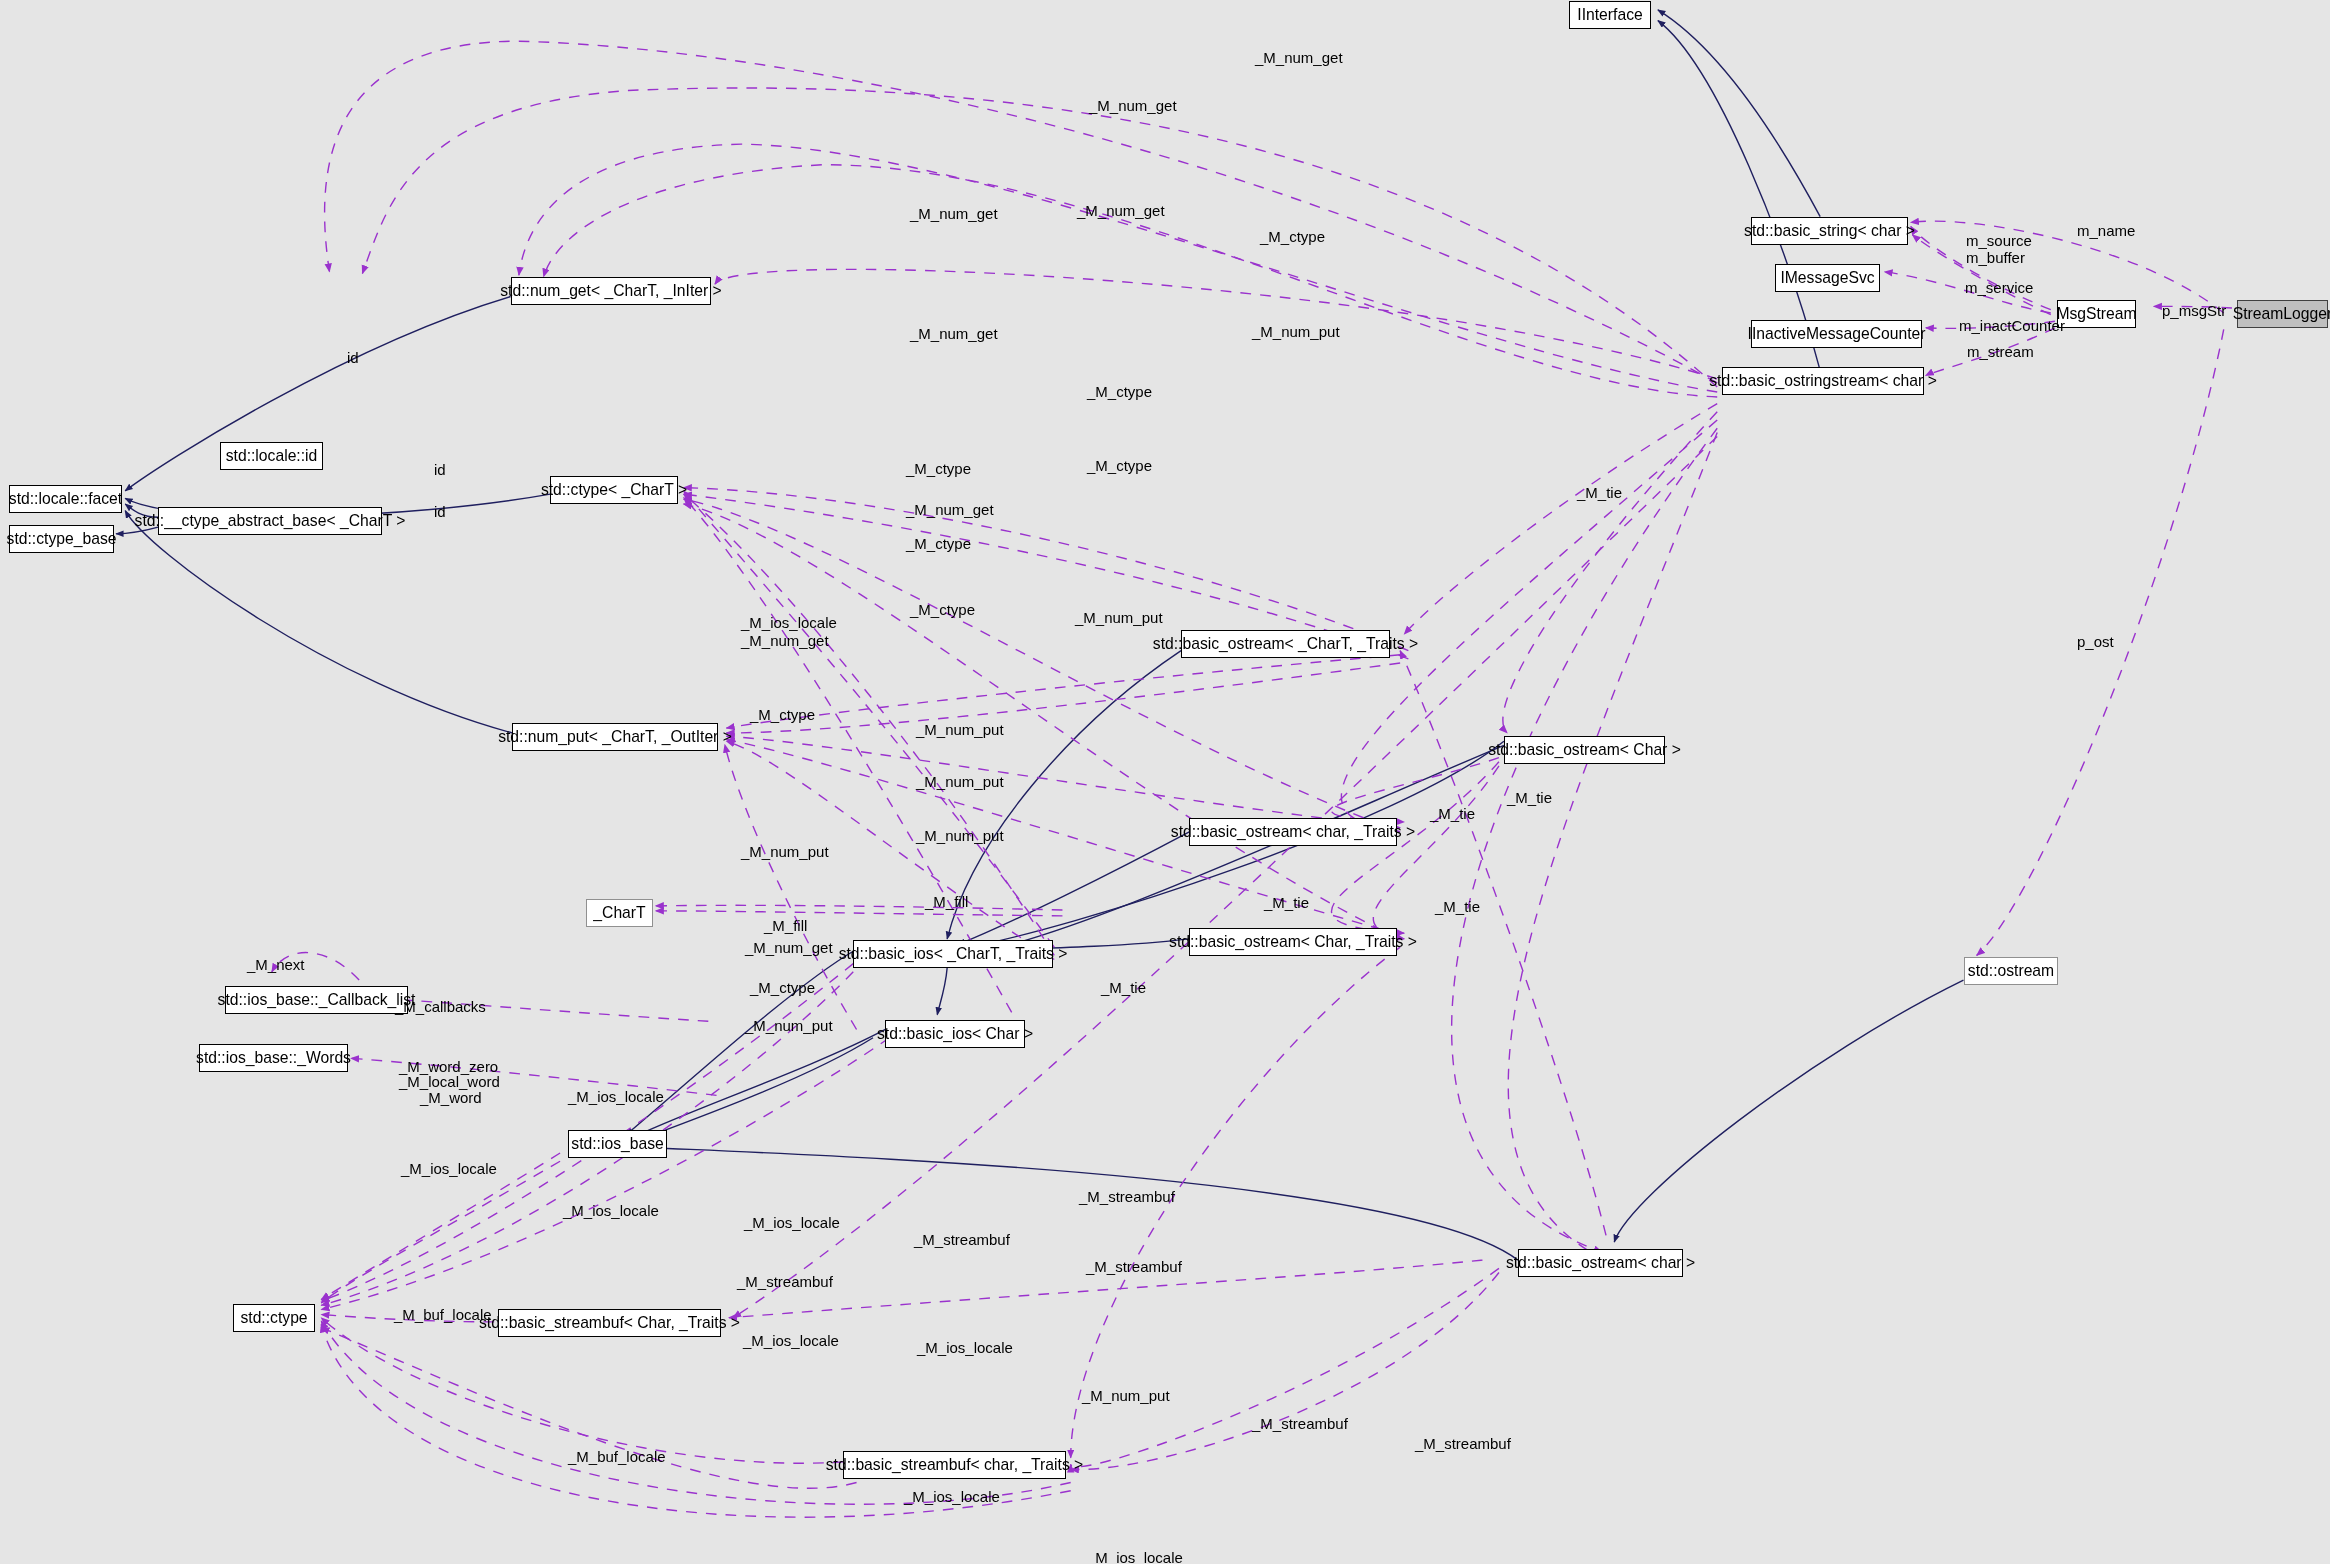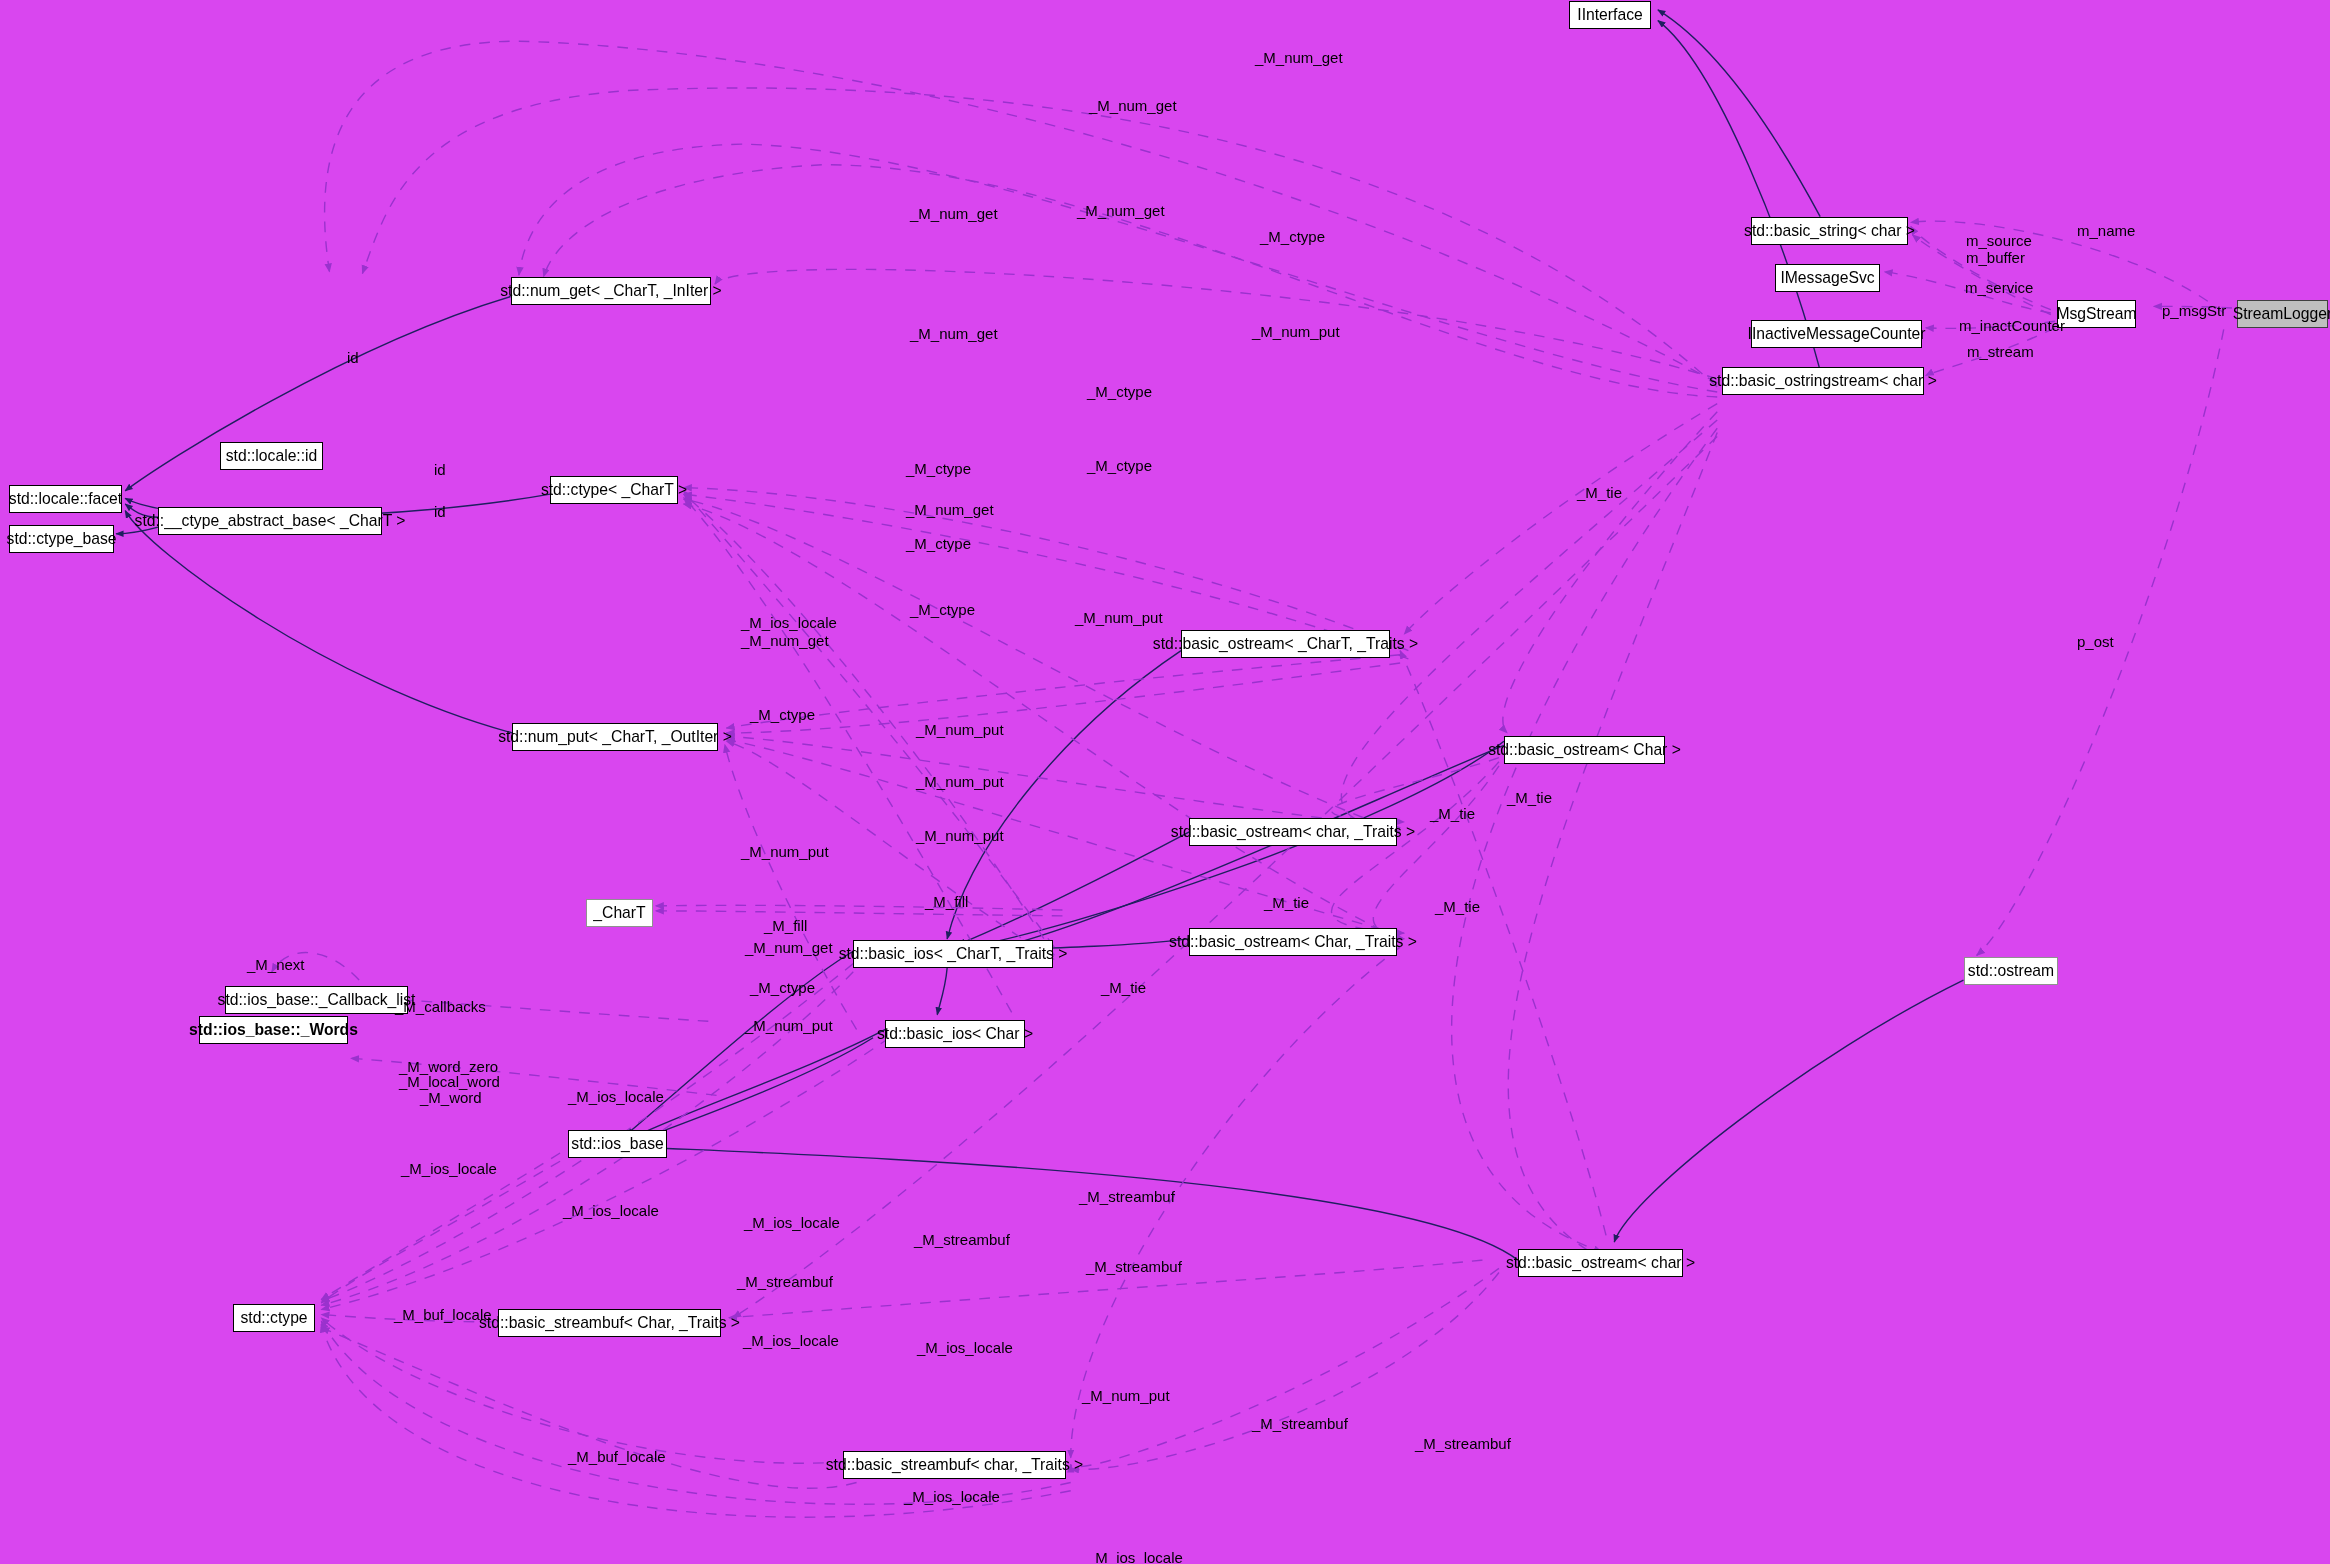--- a/index.html
+++ b/index.html
@@ -7,21 +7,21 @@
     padding: 0;
     background: #ffffff;
   }
   body {
     font-family: "Liberation Sans", sans-serif;
   }
   #canvas {
     position: relative;
     width: 2330px;
     height: 1564px;
-    background: #d946ef;
+    background: #e5e5e5;
     overflow: hidden;
   }
   #edges {
     position: absolute;
     left: 0; top: 0;
     width: 2330px;
     height: 1564px;
     pointer-events: none;
   }
   .node {
@@ -211,21 +211,21 @@
       </div>
       <div class="node" style="left: 853px; top: 940px; width: 200px;">
         <span>std::basic_ios&lt; _CharT, _Traits &gt;</span>
       </div>
       <div class="node" style="left: 885px; top: 1020px; width: 140px;">
         <span>std::basic_ios&lt; Char &gt;</span>
       </div>
       <div class="node" style="left: 185px; top: 986px; width: 183px; margin-left: 40px;">
         <span>std::ios_base::_Callback_list</span>
       </div>
-      <div class="node" style="left: 199px; top: 1016px; width: 149px; font-weight: bold;">
+      <div class="node" style="left: 199px; top: 1044px; width: 149px;">
         <span>std::ios_base::_Words</span>
       </div>
       <div class="node" style="left: 568px; top: 1130px; width: 99px;">
         <span>std::ios_base</span>
       </div>
       <div class="node" style="left: 233px; top: 1304px; width: 82px;">
         <span>std::ctype</span>
       </div>
       <div class="node" style="left: 498px; top: 1309px; width: 223px;">
         <span>std::basic_streambuf&lt; Char, _Traits &gt;</span>

